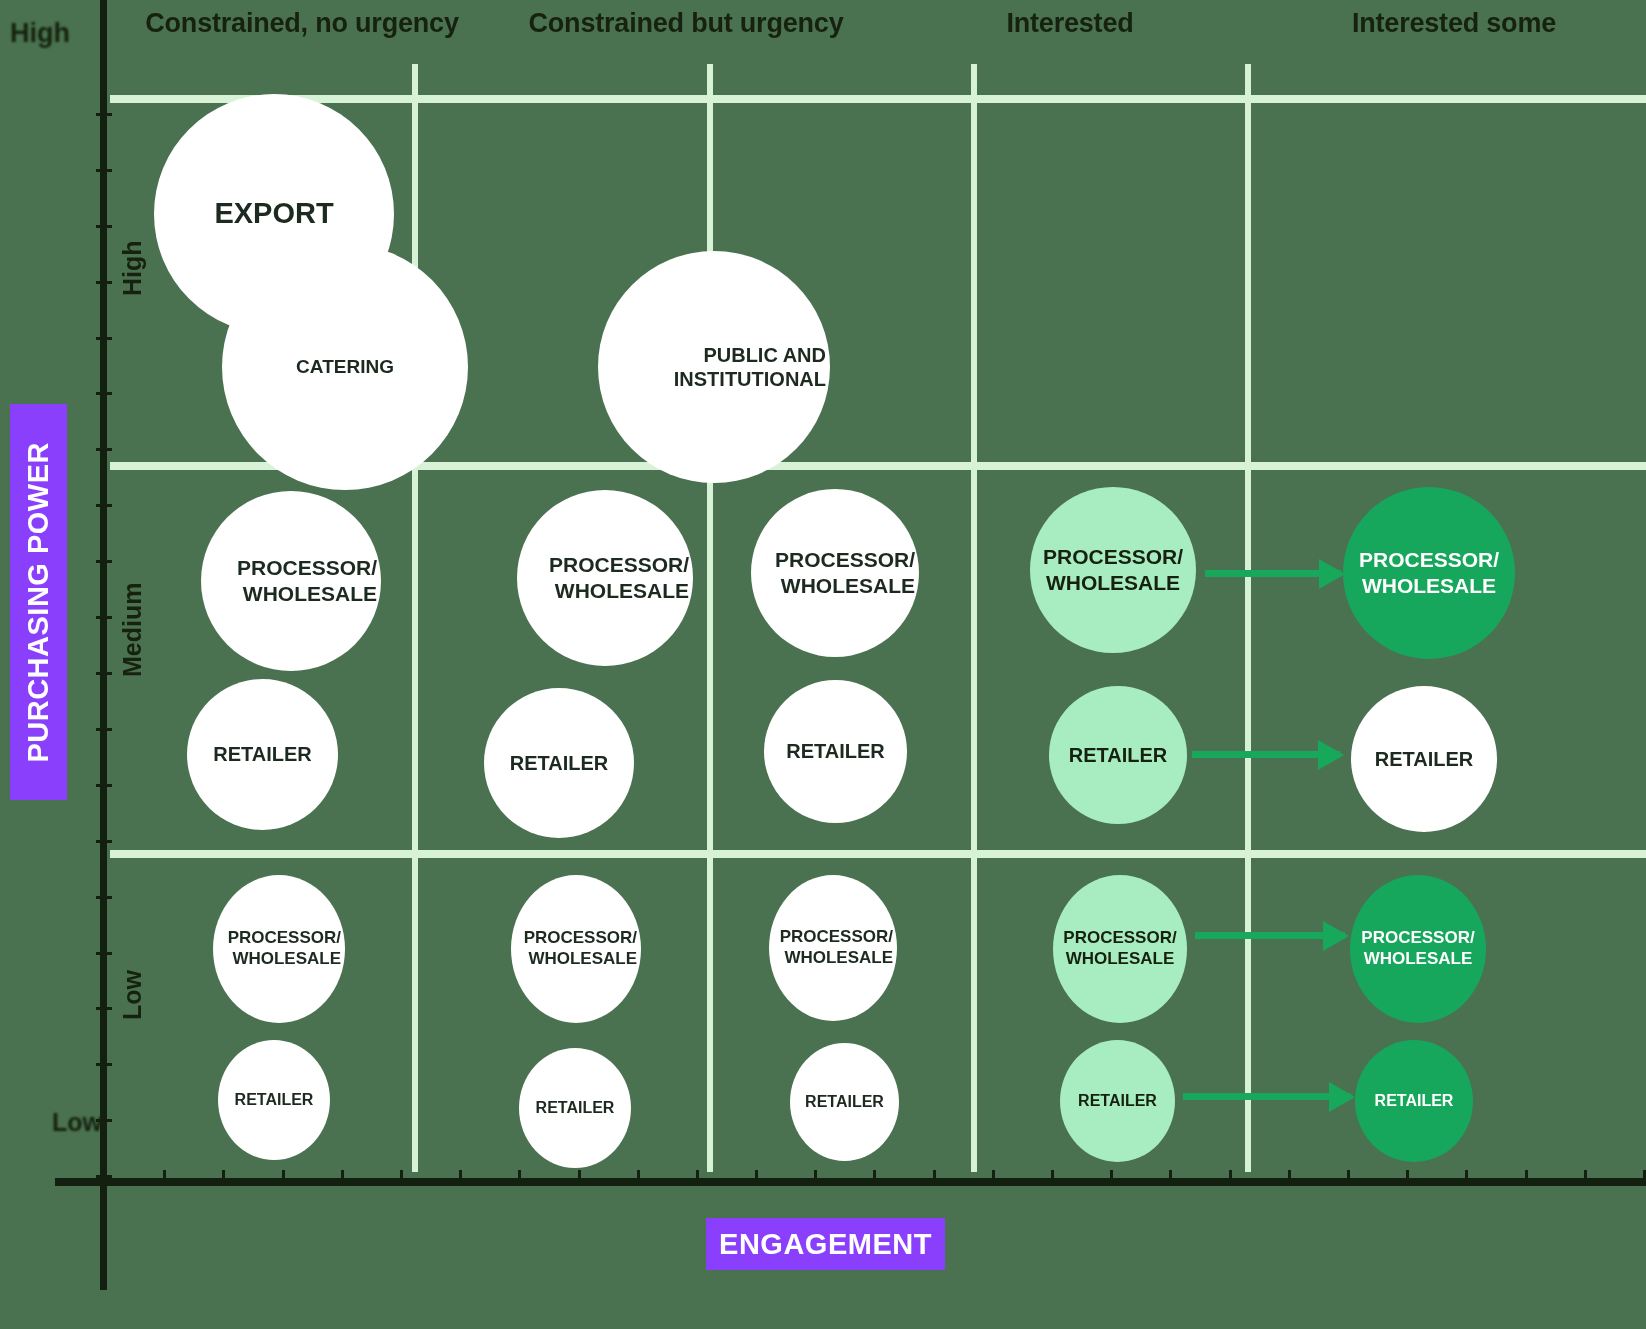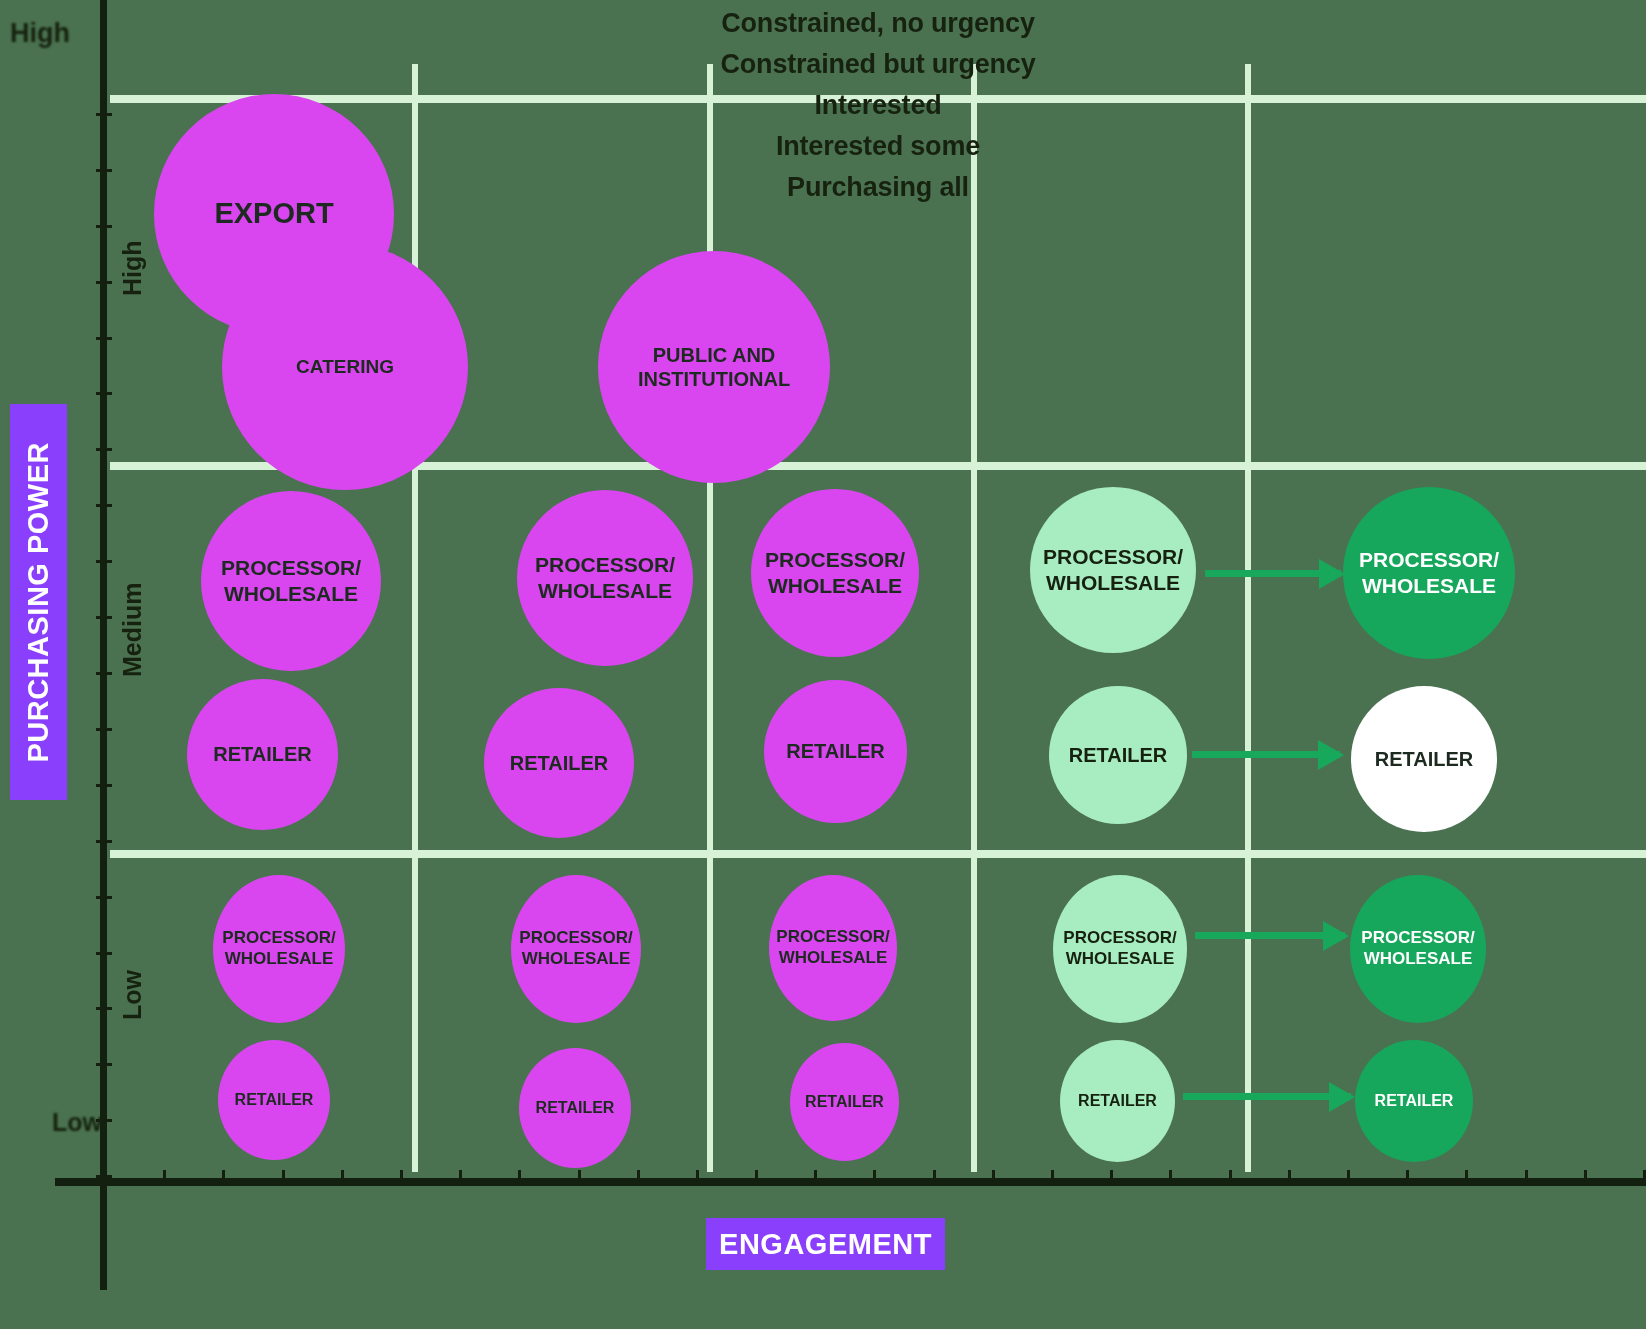--- a/index.html
+++ b/index.html
@@ -81,21 +81,20 @@
   }
 
   
   .col-headers {
     position: absolute;
     left: 110px;
     top: 0px;
     right: 0;
     height: 88px;
     display: flex;
-    flex-direction: column;
   }
   .col-header {
     flex: 1;
     text-align: center;
     padding: 6px 10px 0 10px;
     font-size: 27px;
     font-weight: 700;
     line-height: 1.30;
     color: #16220f;
     letter-spacing: -0.2px;
@@ -175,21 +174,21 @@
     position: absolute;
     border-radius: 50%;
     display: flex;
     align-items: center;
     justify-content: center;
     text-align: center;
     font-weight: 700;
     line-height: 1.22;
     padding: 4px;
   }
-  .bubble.white   { background: #d946ef; color: #1d2a20; }
+  .bubble.white   { background: #ffffff; color: #1d2a20; text-align: right; }
   .bubble.pure    { background: #ffffff; color: #1d2a20; }
   .bubble.light   { background: #a8ecc2; color: #16220f; }
   .bubble.dark    { background: #16a75c; color: #ffffff; }
 
   .bubble .lbl { display: block; }
 
   
   .arrow {
     position: absolute;
     height: 7px;
@@ -273,21 +272,20 @@
     <div class="ytick"></div>
     <div class="ytick"></div>
     <div class="ytick"></div>
   </div>
 
   <div class="col-headers">
     <div class="col-header">Constrained, no urgency</div>
     <div class="col-header">Constrained but urgency</div>
     <div class="col-header">Interested</div>
     <div class="col-header">Interested some</div>
-    <div class="col-header">Purchasing all</div>
   </div>
 
   <div class="corner-label">High</div>
   <div class="row-label" id="row-label-high">High</div>
   <div class="row-label" id="row-label-medium">Medium</div>
   <div class="row-label" id="row-label-low">Low</div>
   <div class="origin-label">Low</div>
 
   <div class="axis-chip" id="chip-y">
     <span>PURCHASING POWER</span>

